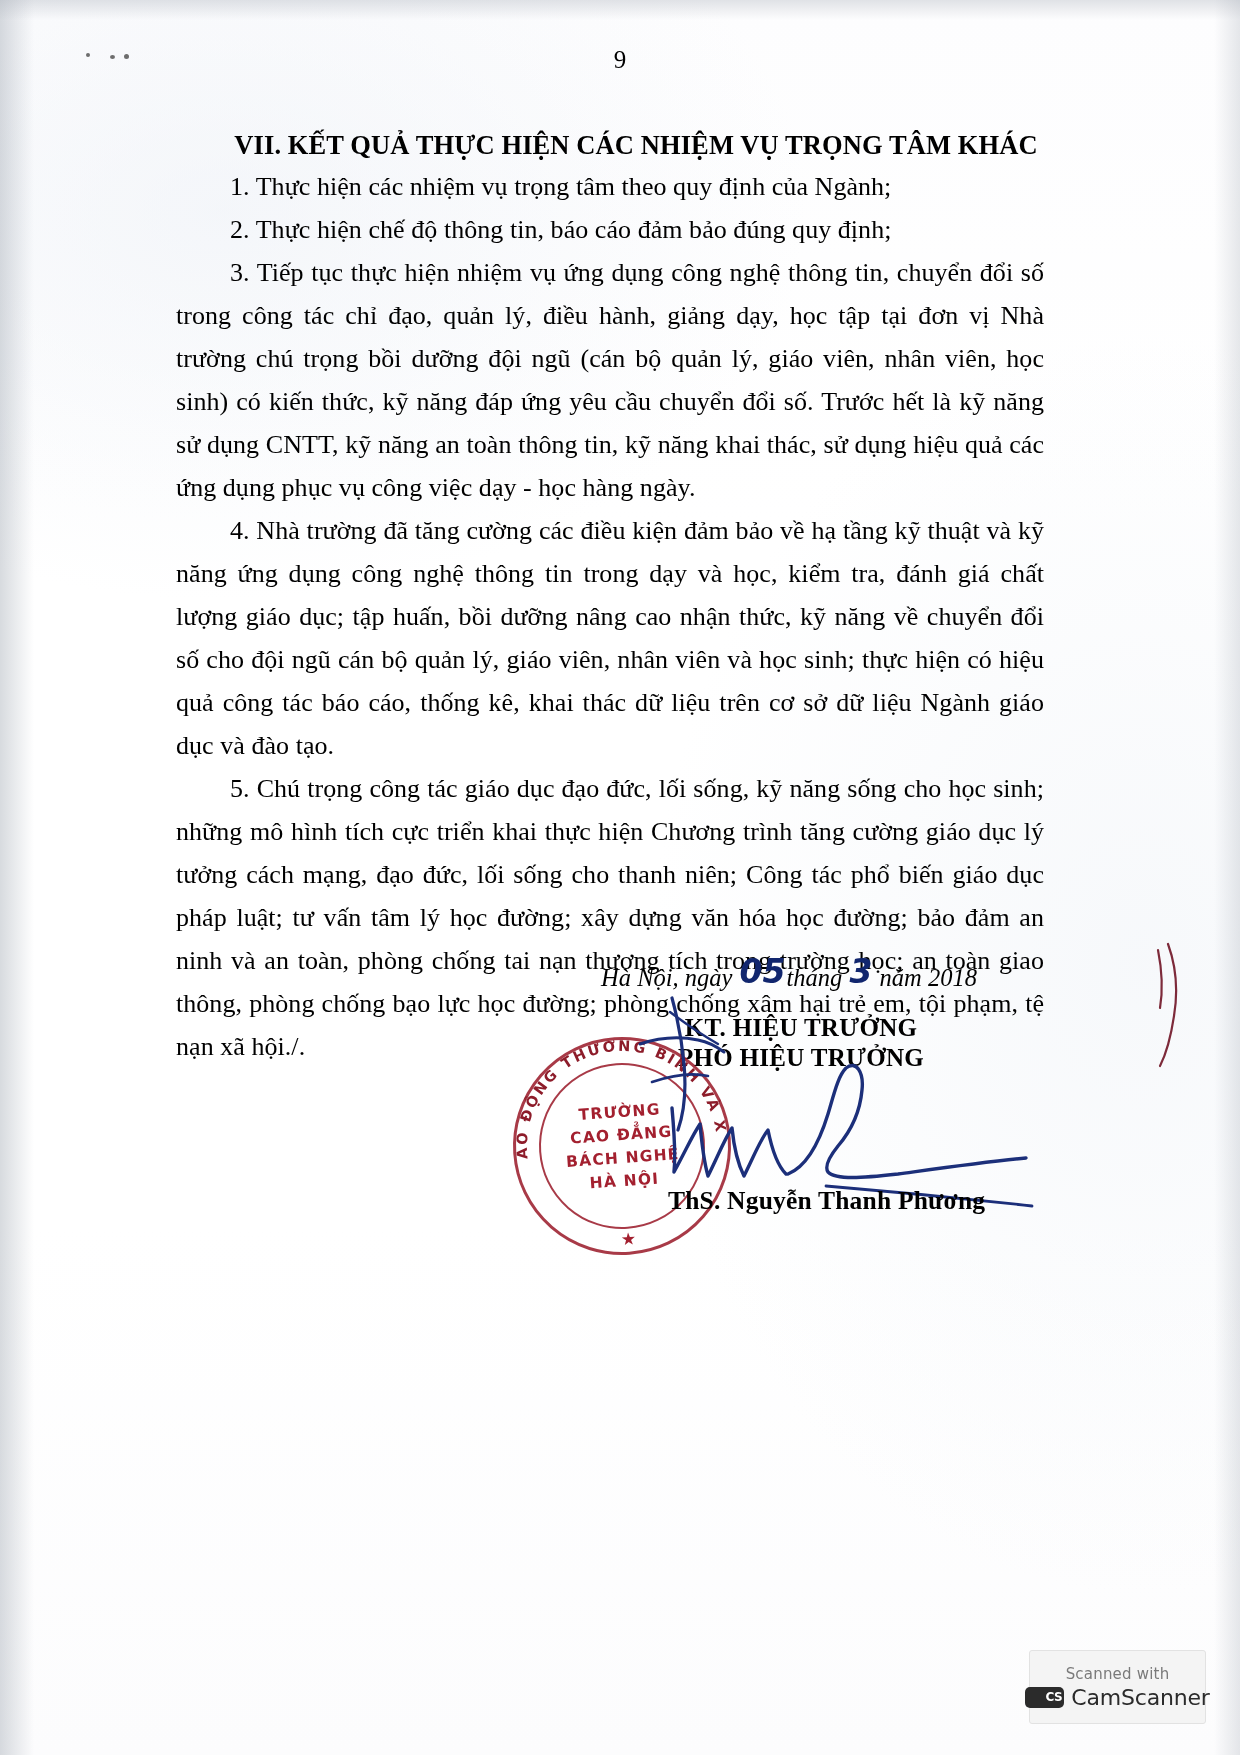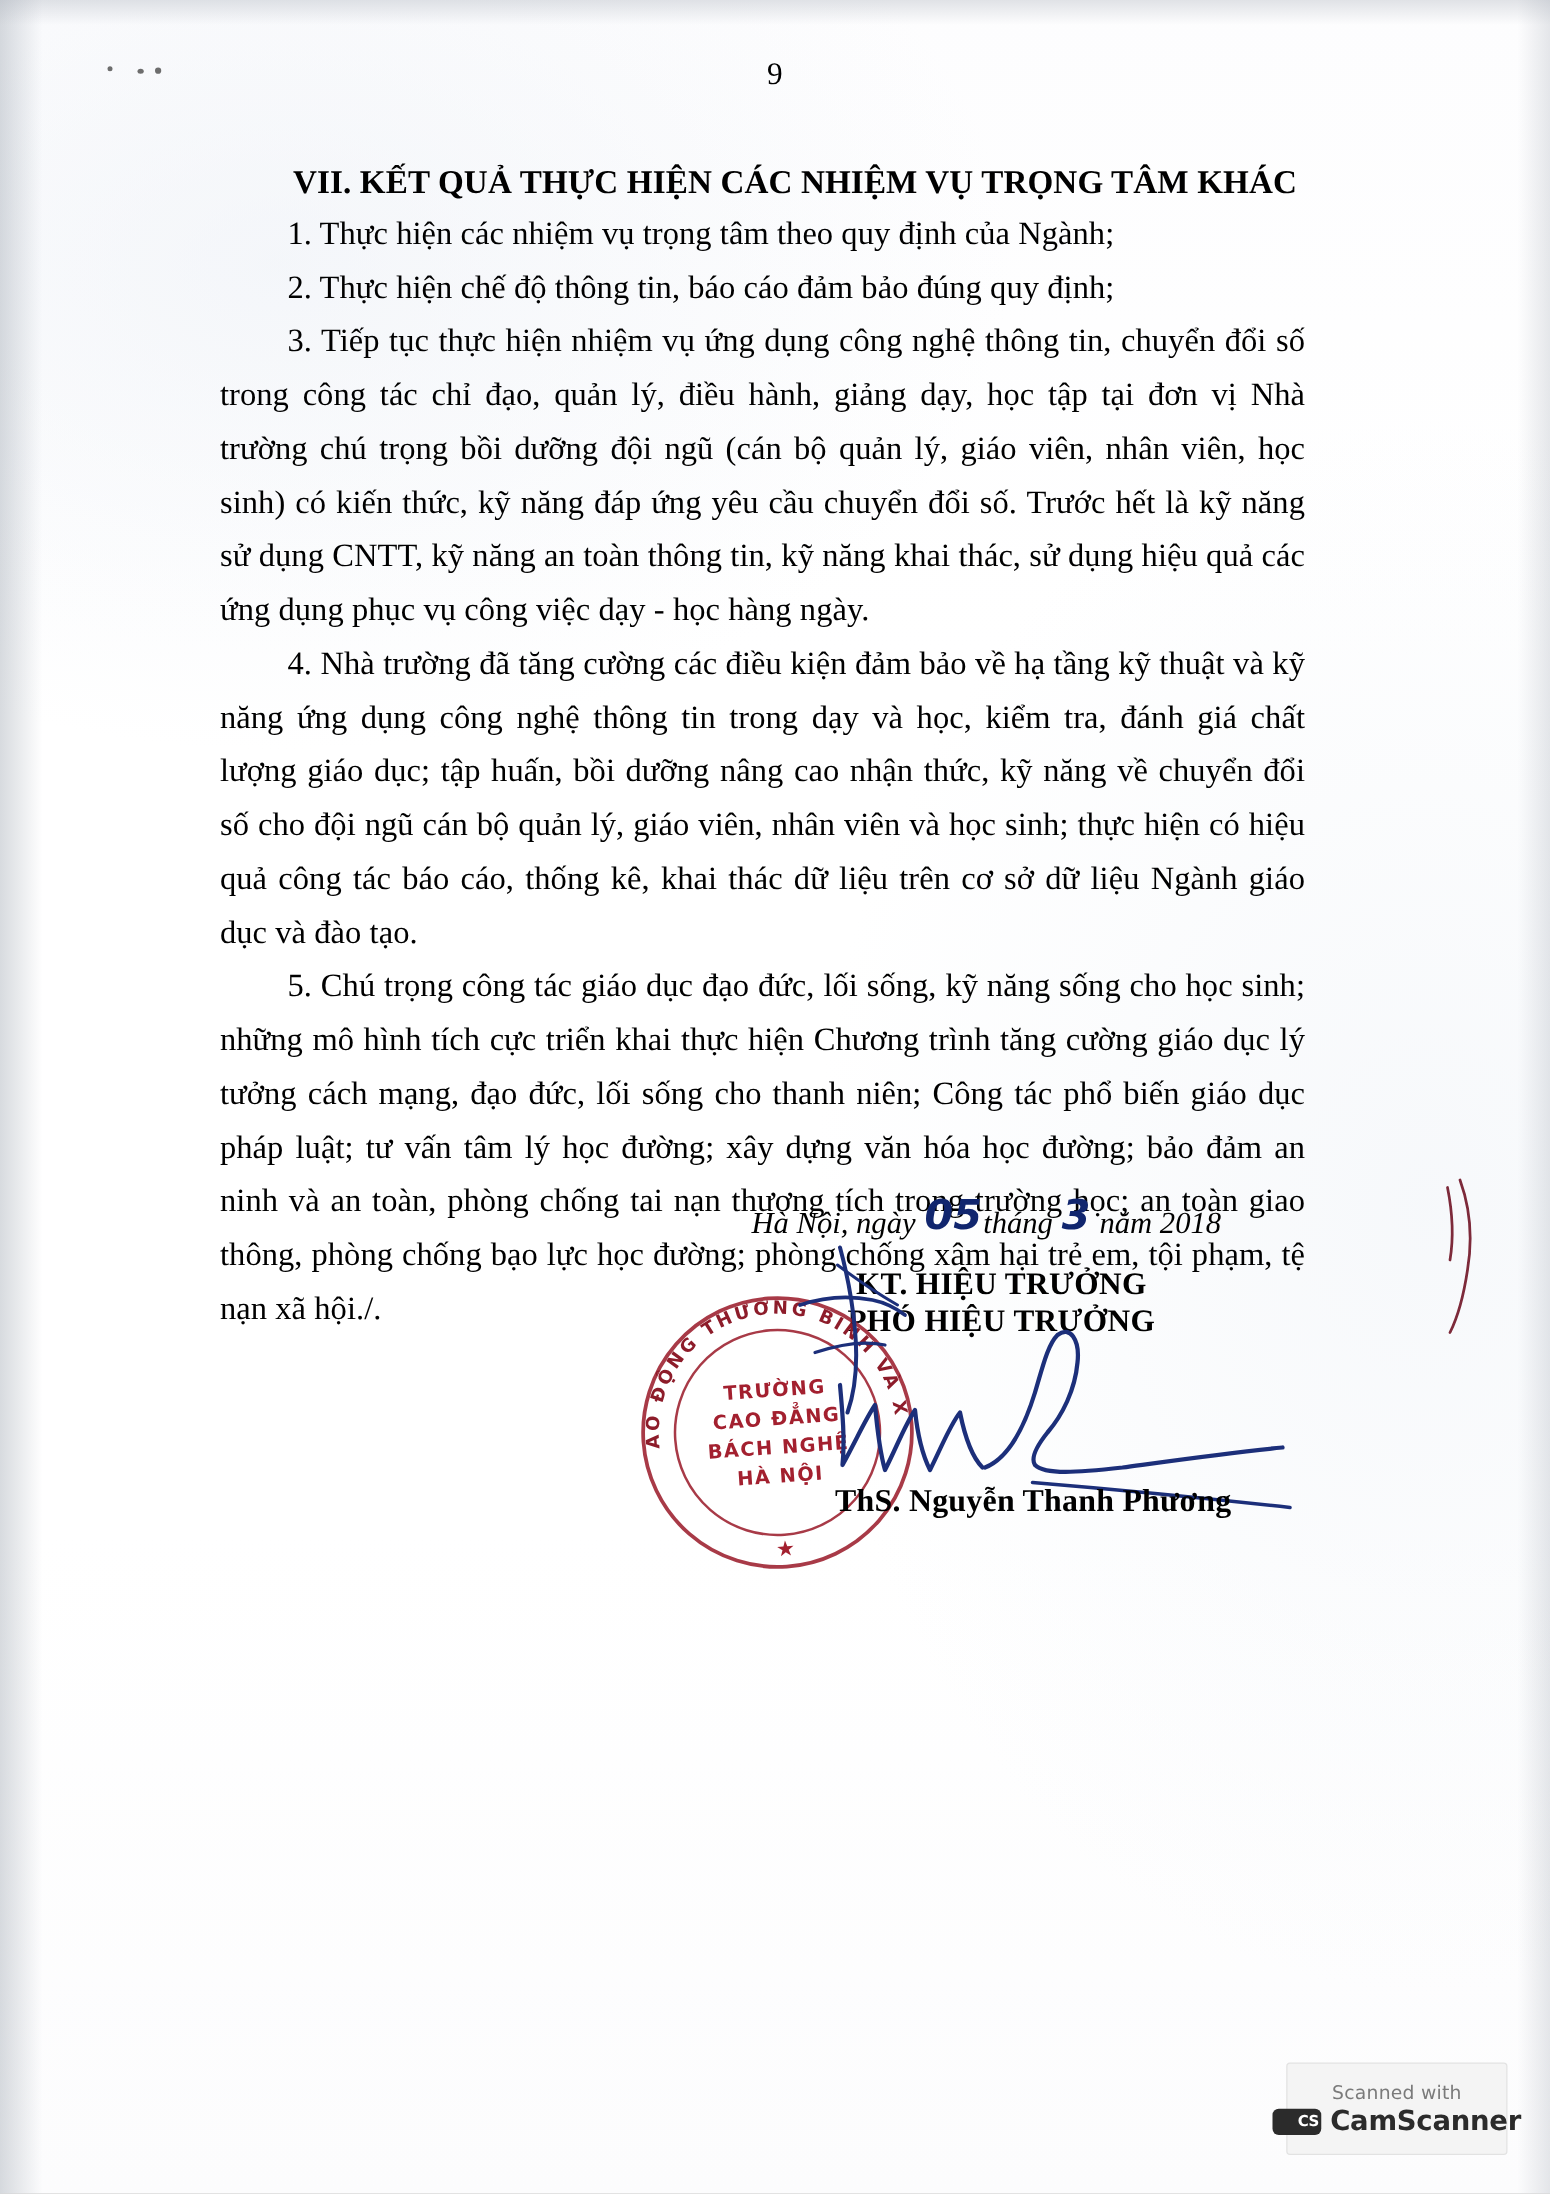--- a/index.html
+++ b/index.html
@@ -260,21 +260,21 @@
     font-size: 12px;
     font-weight: bold;
     display: flex;
     align-items: center;
     justify-content: center;
     letter-spacing: -0.5px;
     padding-left: 18px;
   }
   .cs-word {
     font-size: 22px;
-    font-weight: bold;
+    font-weight: normal;
     color: #2b2b2b;
     letter-spacing: -0.2px;
   }
 </style>
 </head>
 <body>
 
 <div class="page">
   <div class="paper-tint"></div>
   <div class="edge-shade-left"></div>

